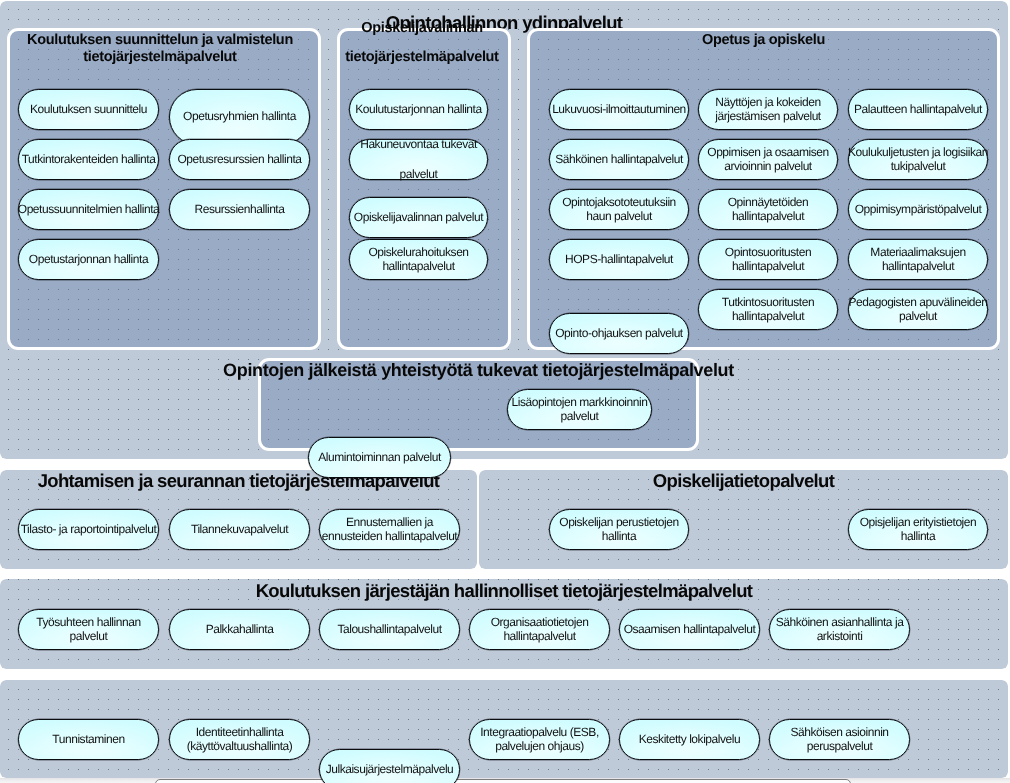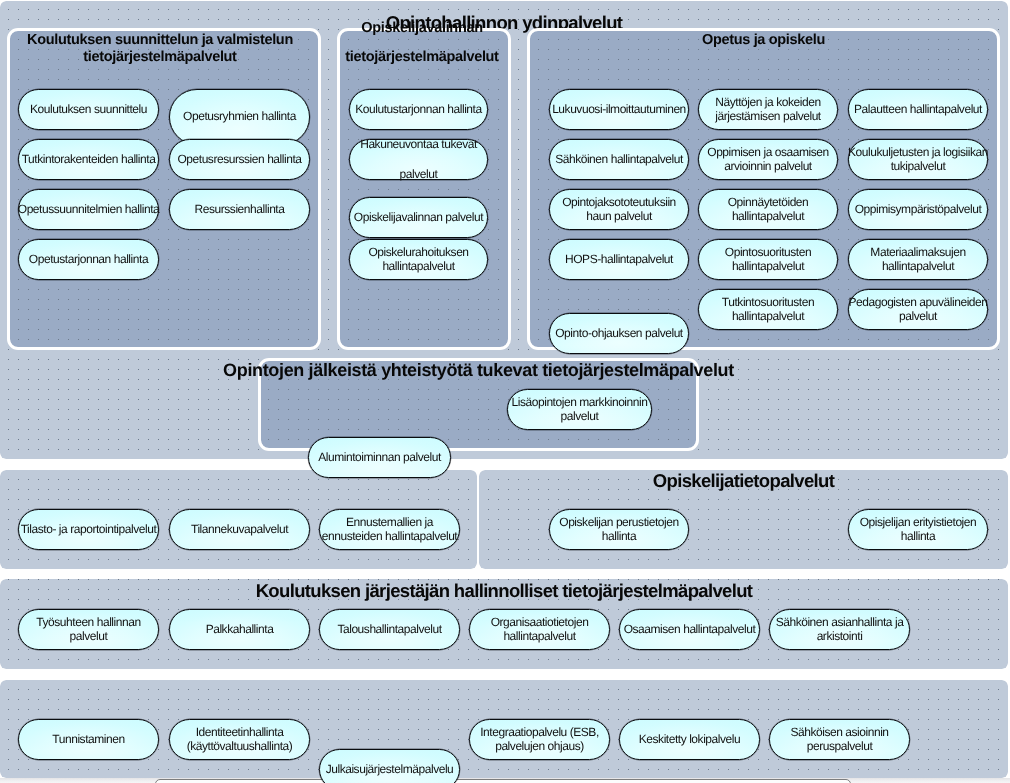--- a/index.html
+++ b/index.html
@@ -59,20 +59,21 @@
   <div class="gtitle" style="left:298px;top:20px;width:248px;">Opiskelijavalinnan</div>
   <div class="gtitle" style="left:298px;top:48.5px;width:248px;">tietojärjestelmäpalvelut</div>
 
   <div class="group dots" style="left: 527px; top: 28px; width: 473px; height: 322px; background-position: 1px 1px;"></div>
   <div class="gtitle" style="left:500px;top:32px;width:527px;">Opetus ja opiskelu</div>
 
   <div class="group dots" style="left: 258px; top: 358px; width: 441px; height: 93px; background-position: 0px 1px;"></div>
   <div class="gtitle wide" style="left:178px;top:360.5px;width:601px;">Opintojen jälkeistä yhteistyötä tukevat tietojärjestelmäpalvelut</div>
 
   <div class="band dots" style="left: 0px; top: 470px; width: 477px; height: 99px; background-position: 8px 9px;"></div>
+  <div class="btitle" style="left:0px;top:471px;width:477px;">Johtamisen ja seurannan tietojärjestelmäpalvelut</div>
 
   <div class="band dots" style="left: 479px; top: 470px; width: 529px; height: 99px; background-position: 9px 9px;"></div>
   <div class="btitle" style="left:479px;top:471px;width:529px;">Opiskelijatietopalvelut</div>
 
   <div class="band dots" style="left: 0px; top: 579px; width: 1008px; height: 89.5px; background-position: 8px 0px;"></div>
   <div class="btitle" style="left:0px;top:580.7px;width:1008px;">Koulutuksen järjestäjän hallinnolliset tietojärjestelmäpalvelut</div>
 
   <div class="band dots" style="left: 0px; top: 680px; width: 1008px; height: 98px; background-position: 8px 9px;"></div>
 
   <div class="bottomstrip"></div>

